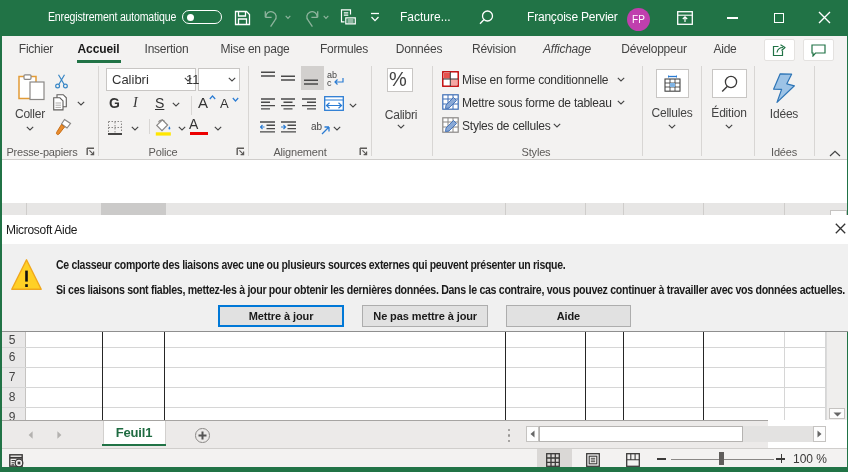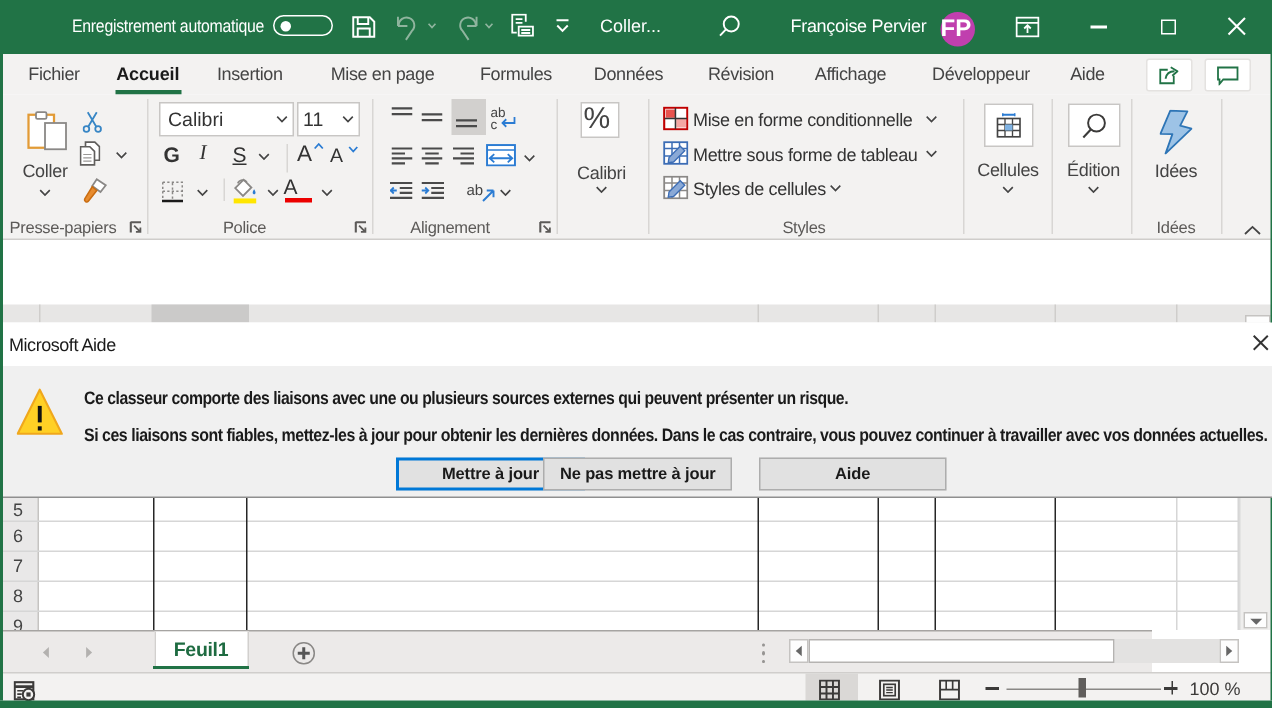--- a/index.html
+++ b/index.html
@@ -78,29 +78,29 @@
         <path d="M4.8 3.8 h4.5 M4.8 6.2 h4.5"></path>
         <path d="M6.8 8.8 h9.5 v6 h-9.5 z"></path>
         <path d="M8.5 11 h6 M8.5 13 h6"></path>
       </g>
     </svg>
 
     <svg class="icon" style="left:369px;top:12px;" width="12" height="11" viewBox="0 0 12 11">
       <path d="M2 1.5 h8" stroke="#fff" stroke-width="1.3" fill="none"></path>
       <path d="M2.5 5 L6 8.6 L9.5 5" fill="none" stroke="#fff" stroke-width="1.3"></path>
     </svg>
-    <span class="tbtxt" style="left:400px;top:10px;">Coller...</span>
+    <span class="tbtxt" style="left:400px;top:10px;">Facture...</span>
 
     <svg class="icon" style="left:478px;top:9px;" width="17" height="17" viewBox="0 0 17 17">
       <circle cx="9.5" cy="7" r="5" fill="none" stroke="#fff" stroke-width="1.3"></circle>
       <path d="M5.8 10.7 L2 14.8" stroke="#fff" stroke-width="1.3"></path>
     </svg>
     <span class="tbtxt" style="left:527px;top:10px;letter-spacing:-0.2px;">Françoise Pervier</span>
 
-    <div style="position:absolute;left:627px;top:7.5px;width:23px;height:23px;border-radius:50%;background:#c03fae;color:#fff;font-size:16px;text-align:left;line-height:23px;font-weight:bold;">FP</div>
+    <div style="position:absolute;left:627px;top:7.5px;width:23px;height:23px;border-radius:50%;background:#c03fae;color:#fff;font-size:10px;text-align:center;line-height:23px;">FP</div>
 
     <svg class="icon" style="left:677px;top:11px;" width="16" height="14" viewBox="0 0 16 14">
       <rect x="0.7" y="0.7" width="14.6" height="12.6" fill="none" stroke="#fff" stroke-width="1.3"></rect>
       <path d="M0.7 4.2 h14.6" stroke="#fff" stroke-width="1.1"></path>
       <path d="M8 11 v-5 M5.8 8 L8 5.8 L10.2 8" fill="none" stroke="#fff" stroke-width="1.2"></path>
     </svg>
 
     <div style="position:absolute;left:727px;top:17px;width:11px;height:1.6px;background:#fff;"></div>
 
     <div style="position:absolute;left:774px;top:12.5px;width:10px;height:10px;border:1.4px solid #fff;"></div>
@@ -112,21 +112,21 @@
 
   <div class="abs tabs" id="tabsrow">
     <span class="tab" style="left:10px;width:52px;">Fichier</span>
     <span class="tab" style="left:72px;width:53px;color:#1a1a1a;font-weight:600;letter-spacing:-0.1px;">Accueil</span>
     <div style="position:absolute;left:77px;top:24px;width:44px;height:3px;background:#217346;"></div>
     <span class="tab" style="left:140px;width:53px;">Insertion</span>
     <span class="tab" style="left:211px;width:88px;">Mise en page</span>
     <span class="tab" style="left:316px;width:56px;">Formules</span>
     <span class="tab" style="left:391px;width:56px;">Données</span>
     <span class="tab" style="left:467px;width:54px;">Révision</span>
-    <span class="tab" style="left:537px;width:60px;">Affichage</span>
+    <span class="tab" style="left:537px;width:60px;font-style:italic;">Affichage</span>
     <span class="tab" style="left:613px;width:82px;">Développeur</span>
     <span class="tab" style="left:711px;width:28px;">Aide</span>
 
     <div style="position:absolute;left:764px;top:2.5px;width:31px;height:22.5px;background:#fff;border:1px solid #e4e2e0;border-radius:2px;"></div>
     <svg class="icon" style="left:772px;top:7px;" width="15" height="14" viewBox="0 0 15 14">
       <g fill="none" stroke="#217346" stroke-width="1.2">
         <path d="M6.5 3.5 h-5 v9 h9 v-5"></path>
         <path d="M5 9.5 c0.5-3 2.5-5 6-5"></path>
         <path d="M8.5 1.8 L13 4.5 L9.5 7.5" stroke-linejoin="round" fill="none"></path>
       </g>
@@ -184,21 +184,21 @@
         <path d="M1 1.2 h7 M1.2 1 v7" fill="none" stroke="#5c5a58" stroke-width="1.4"></path>
         <path d="M3.4 3.4 L7.2 7.2 M7.6 4.6 v3 h-3" fill="none" stroke="#5c5a58" stroke-width="1.2"></path>
       </svg>
 
     <div class="whitebox" style="left:106px;top:5px;width:90px;height:23px;border-color:#c8c6c4;"></div>
     <span style="position:absolute;left:112px;top:9px;font-size:13px;color:#333;">Calibri</span>
     <svg class="icon" style="left:184px;top:14px;" width="8" height="5" viewBox="0 0 8 5">
         <path d="M0.8 0.8 L4 4 L7.2 0.8" fill="none" stroke="#444" stroke-width="1.1"></path>
       </svg>
     <div class="whitebox" style="left:197.5px;top:5px;width:42px;height:23px;border-color:#c8c6c4;"></div>
-    <span style="position:absolute;left:202px;top:9px;font-size:13px;color:#333;">11</span>
+    <span style="position:absolute;left:186px;top:9px;font-size:13px;color:#333;">11</span>
     <svg class="icon" style="left:228px;top:14px;" width="8" height="5" viewBox="0 0 8 5">
         <path d="M0.8 0.8 L4 4 L7.2 0.8" fill="none" stroke="#444" stroke-width="1.1"></path>
       </svg>
     <span style="position:absolute;left:109px;top:32px;font-size:14px;font-weight:bold;color:#333;">G</span>
     <span style="position:absolute;left:133px;top:32px;font-size:14px;font-style:italic;font-family:'Liberation Serif',serif;color:#333;">I</span>
     <span style="position:absolute;left:155px;top:32px;font-size:14px;text-decoration:underline;color:#333;">S</span>
     <svg class="icon" style="left:172px;top:39px;" width="8" height="5" viewBox="0 0 8 5">
         <path d="M0.8 0.8 L4 4 L7.2 0.8" fill="none" stroke="#444" stroke-width="1.1"></path>
       </svg>
     <span style="position:absolute;left:198px;top:31px;font-size:15px;color:#333;">A</span>
@@ -407,21 +407,21 @@
         <path d="M0.8 0.8 L10.2 10.2 M10.2 0.8 L0.8 10.2" stroke="#333" stroke-width="1.3" fill="none"></path>
       </svg>
 
     <svg class="icon" style="left:11px;top:43px;" width="31" height="34" viewBox="0 0 31 34">
       <path d="M15.5 1.8 L30.2 31.2 H0.8 Z" fill="#ffd025" stroke="#f0a71c" stroke-width="1.4" stroke-linejoin="round"></path>
       <rect x="14.2" y="12.6" width="2.6" height="11" fill="#111"></rect>
       <rect x="14.2" y="26.2" width="2.6" height="2.8" fill="#111"></rect>
     </svg>
     <div style="position:absolute;left:55.5px;top:42.5px;font-size:12px;font-weight:600;color:#1a1a1a;letter-spacing:-0.35px;white-space:nowrap;transform:scaleX(0.876);transform-origin:0 0;">Ce classeur comporte des liaisons avec une ou plusieurs sources externes qui peuvent présenter un risque.</div>
     <div style="position:absolute;left:55.5px;top:67.5px;font-size:12px;font-weight:600;color:#1a1a1a;letter-spacing:-0.35px;white-space:nowrap;transform:scaleX(0.8846);transform-origin:0 0;">Si ces liaisons sont fiables, mettez-les à jour pour obtenir les dernières données. Dans le cas contraire, vous pouvez continuer à travailler avec vos données actuelles.</div>
-    <div class="dbtn" style="left:218px;width:126px;border:2px solid #0078d7;line-height:18px;margin-left:46px;">Mettre à jour</div>
+    <div class="dbtn" style="left:218px;width:126px;border:2px solid #0078d7;line-height:18px;">Mettre à jour</div>
     <div class="dbtn" style="left:362.4px;width:125.6px;">Ne pas mettre à jour</div>
     <div class="dbtn" style="left:505.6px;width:125.6px;">Aide</div>
   </div>
 
   <div class="abs grid" id="grid">
     <div class="rowhdr"></div>
     <div class="rnum" style="top:1px;">5</div>
     <div class="rnum" style="top:18px;">6</div>
     <div class="rnum" style="top:38px;">7</div>
     <div class="rnum" style="top:58px;">8</div>

